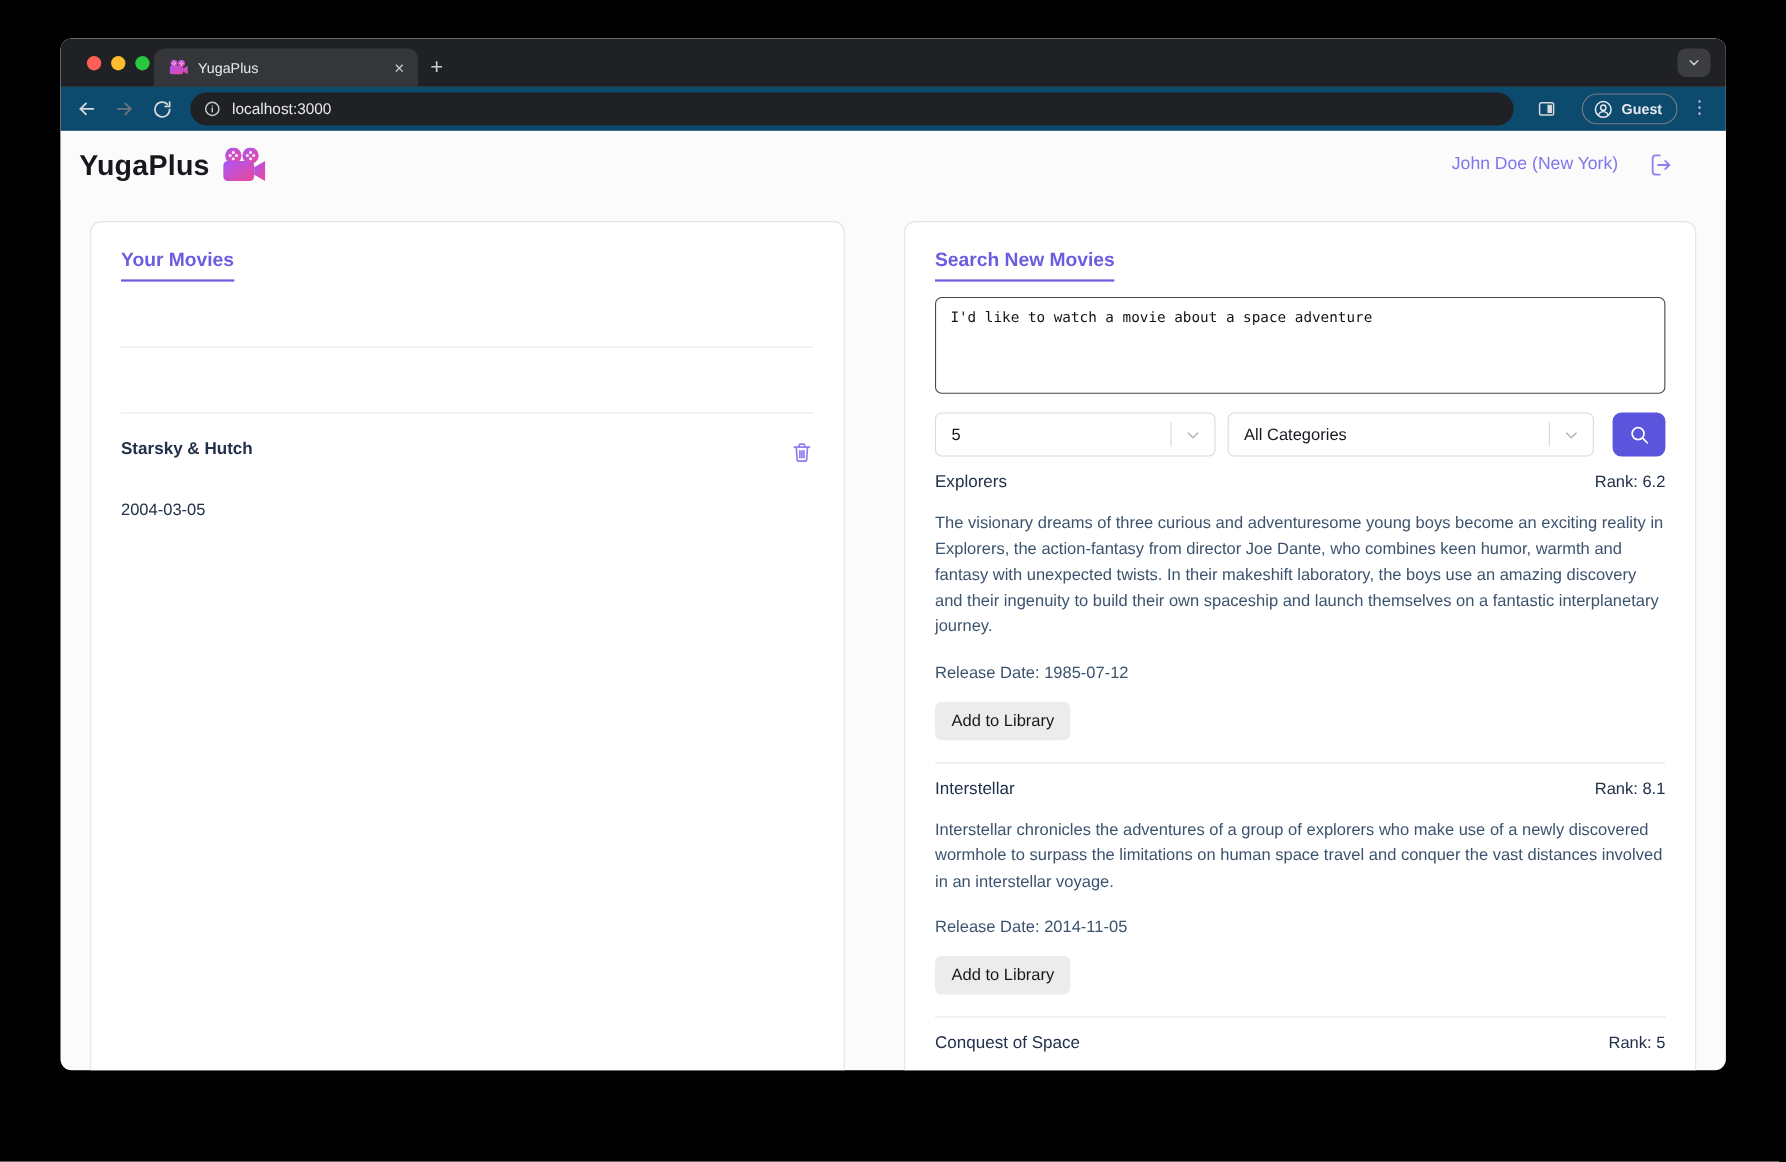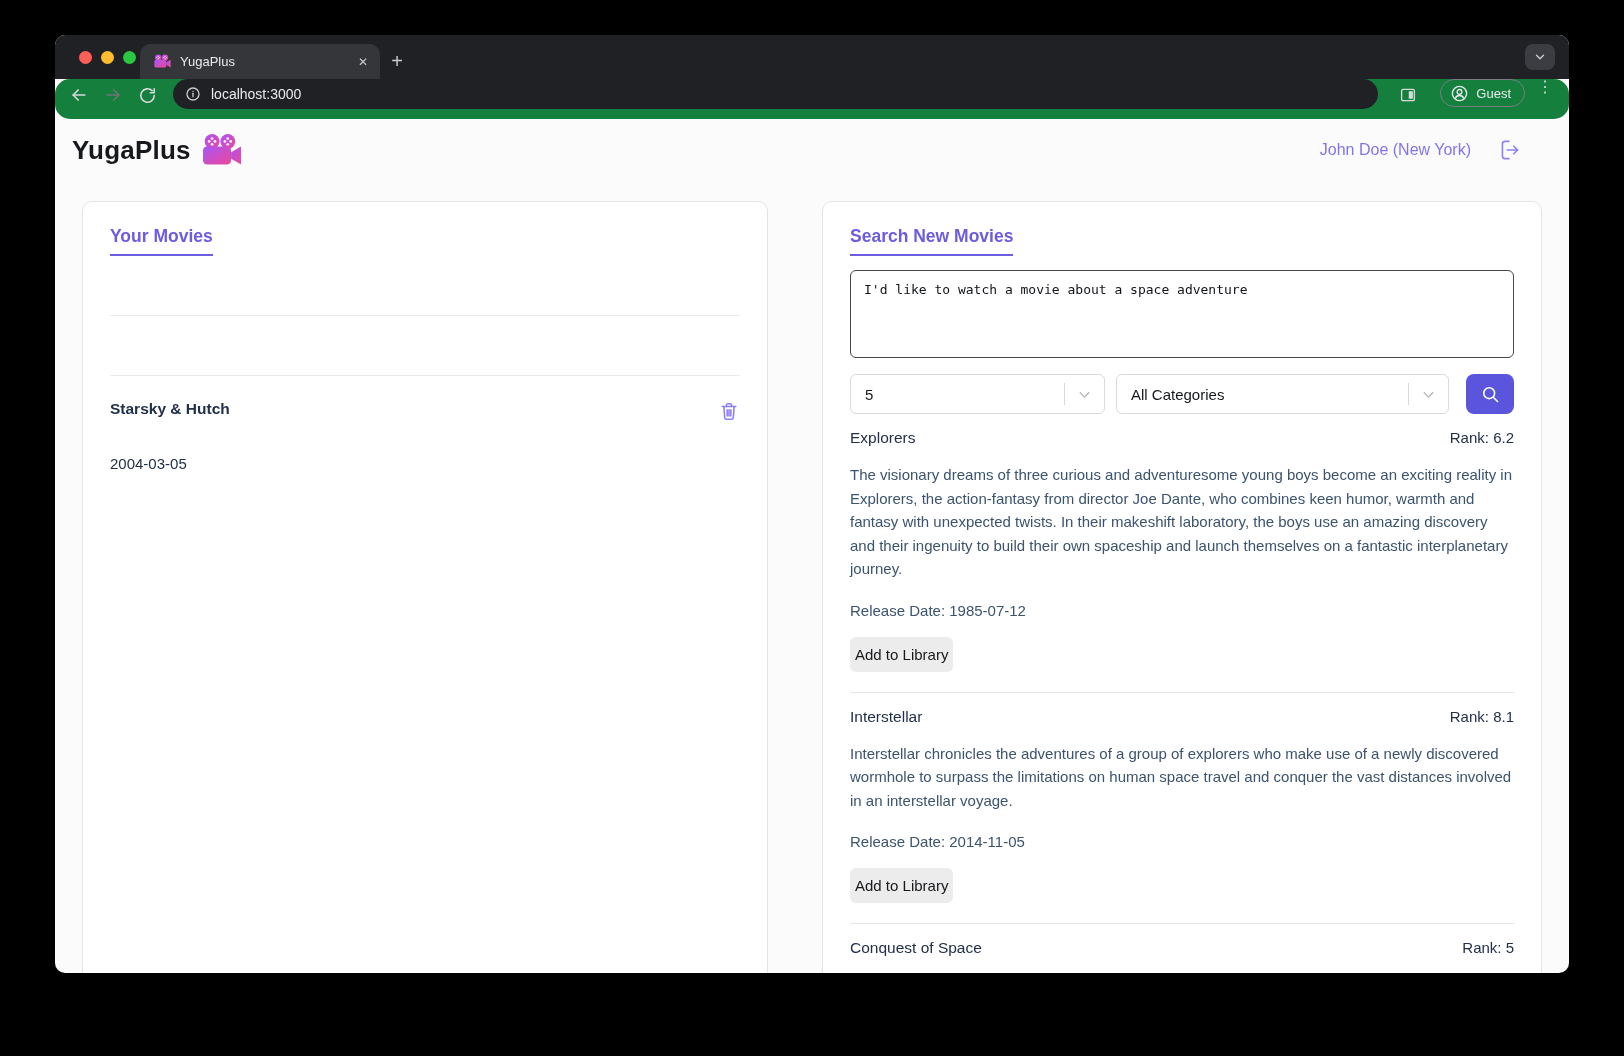--- a/index.html
+++ b/index.html
@@ -16,27 +16,27 @@
   .light { width:13px; height:13px; border-radius:50%; }
   .light.red { background:#ff5f57; } .light.yellow { background:#febc2e; } .light.green { background:#2ac840; }
   .tab { margin-left:85px; width:240px; height:35px; background:#35363a; border-radius:10px 10px 0 0;
     display:flex; align-items:center; padding:0 8px 0 14px; gap:9px; }
   .tab-title { color:#e8eaed; font-size:13px; flex:1; white-space:nowrap; overflow:hidden; }
   .tab-close { color:#c8cbcf; font-size:12px; width:18px; height:18px; display:flex; align-items:center; justify-content:center; border-radius:4px; cursor:pointer; }
   .newtab { color:#c8cbcf; font-size:20px; width:34px; height:35px; display:flex; align-items:center; justify-content:center; cursor:pointer; }
   .tab-caret-btn { margin-left:auto; margin-right:14px; margin-bottom:9px; width:30px; height:26px; background:#3c3d42;
     border-radius:8px; display:flex; align-items:center; justify-content:center; cursor:pointer; }
 
-  .toolbar { height:40px; background:#15803d; display:flex; padding:0 14px 0 8px; flex:none; gap:2px;border-radius:15px; }
+  .toolbar { height:40px; background:#0c4a6e; display:flex; align-items:center; padding:0 14px 0 8px; flex:none; gap:2px; }
   .nav-btn { width:32px; height:32px; display:flex; align-items:center; justify-content:center; border-radius:50%; cursor:pointer; }
   .urlbar { flex:1; height:30px; background:#202124; border-radius:15px; margin:0 12px 0 8px;
     display:flex; align-items:center; padding:0 12px; gap:10px; cursor:text; }
   .url-text { color:#e8eaed; font-size:14px; }
   .guest { height:28px; border:1px solid #797d82; border-radius:14px; display:flex; align-items:center;
-    gap:7px; padding:0 13px 0 9px; margin:0 8px 0 14px; color:#e8eaed; font-size:13px; cursor:pointer; }
+    gap:7px; padding:0 13px 0 9px; margin:0 8px 0 14px; color:#e8eaed; font-size:13px; cursor:pointer;font-weight:bold; }
   .kebab { color:#d7d9dc; font-size:16px; width:20px; text-align:center; line-height:1.05; cursor:pointer; }
 
   
   .app-header { height:62px; display:flex; align-items:center; padding:0 46px 0 17px; flex:none; background:#fbfbfc; }
   .app-title { font-size:26px; font-weight:bold; color:#17181d; letter-spacing:.2px; }
   .logo { margin-left:11px; display:flex; }
   .user { margin-left:auto; color:#8075e8; font-size:16px; }
   .logout-btn { margin-left:26px; background:none; border:none; display:flex; cursor:pointer; padding:0; }
 
   .content { flex:1; display:flex; gap:54px; padding:20px 27px 0; align-items:flex-start; }
@@ -67,21 +67,21 @@
   .search-btn { margin-left:auto; width:48px; height:40px; border-radius:8px; background:#5a55dc; border:none;
     display:flex; align-items:center; justify-content:center; cursor:pointer; }
 
   .result { padding:15px 0 20px; border-bottom:1px solid #e6e6ea; }
   .result:last-child { border-bottom:none; }
   .result-head { display:flex; justify-content:space-between; align-items:baseline; }
   .result-title { font-size:15.5px; font-weight:normal; color:#22304a; }
   .result-rank { font-size:15px; color:#22304a; }
   .result-desc { margin-top:16px; font-size:15px; line-height:1.57; color:#3c536e; }
   .result-release { margin-top:21px; font-size:15px; color:#3c536e; }
-  .add-btn { margin-top:18px; background:#ececec; border:none; border-radius:6px; padding:9px 5px;
+  .add-btn { margin-top:18px; background:#ececec; border:none; border-radius:6px; padding:9px 15px;
     font-size:15px; color:#17181c; font-family:inherit; cursor:pointer; }
 </style>
 </head>
 <body>
 
 <svg width="0" height="0" style="position:absolute">
   <defs>
     <linearGradient id="camgrad" x1="0" y1="0" x2="1" y2="1">
       <stop offset="0" stop-color="#a855f7"></stop>
         <stop offset="1" stop-color="#ec4899"></stop>

